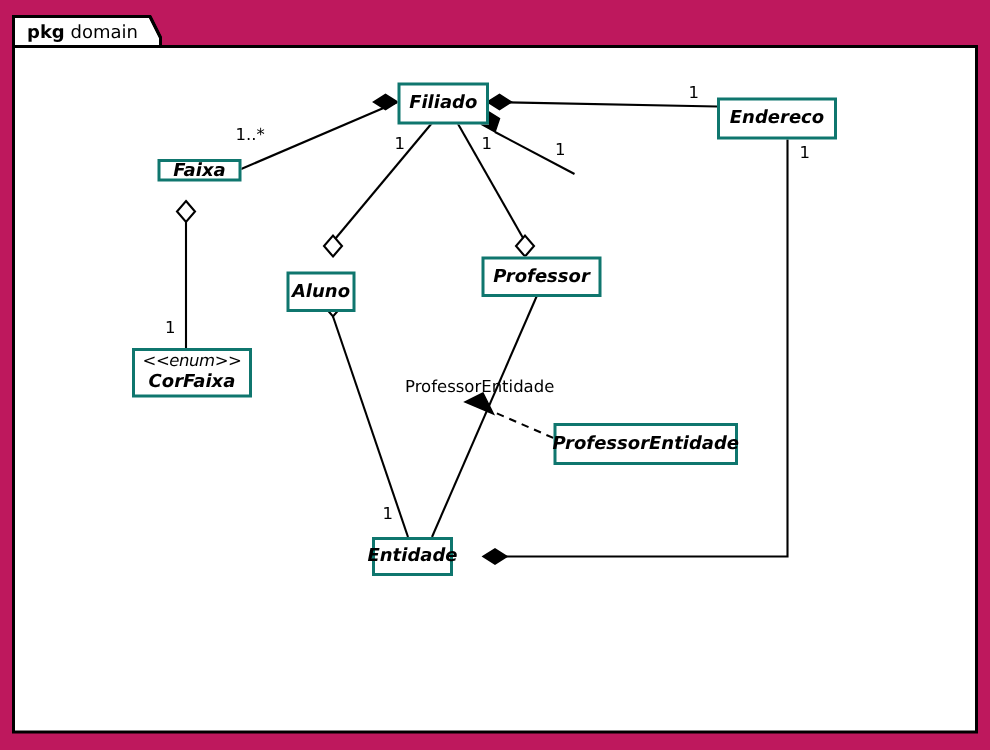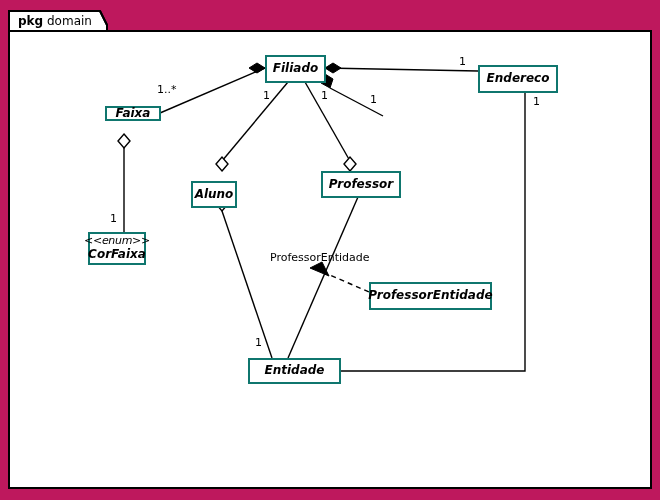--- a/index.html
+++ b/index.html
@@ -123,34 +123,34 @@
 
   <div class="uml-class" style="left:105px; top:106px; width:56px; height:15px;">
     <span>Faixa</span>
   </div>
 
 
   <div class="uml-class" style="left:478px; top:65px; width:80px; height:28px;">
     <span>Endereco</span>
   </div>
 
-  <div class="uml-class" style="left:88px; top:232px; width:58px; height:33px;">
+  <div class="uml-class" style="left:88px; top:232px; width:80px; height:33px;">
     <span class="stereotype">&lt;&lt;enum&gt;&gt;</span>
     <span>CorFaixa</span>
   </div>
 
   <div class="uml-class" style="left:191px; top:171px; width:46px; height:27px;margin-top:10px;">
     <span>Aluno</span>
   </div>
 
   <div class="uml-class" style="left:321px; top:171px; width:80px; height:27px;">
     <span>Professor</span>
   </div>
 
-  <div class="uml-class" style="left:248px; top:358px; width:93px; height:26px;text-align:center;">
+  <div class="uml-class" style="left:248px; top:358px; width:54px; height:26px;text-align:center;">
     <span>Entidade</span>
   </div>
 
   <div class="uml-class" style="left:369px; top:282px; width:123px; height:28px;">
     <span>ProfessorEntidade</span>
   </div>
 
   <div class="edge-label" style="left:157px; top:84px;">1..*</div>
 
   <div class="edge-label" style="left:263px; top:90px;">1</div>

